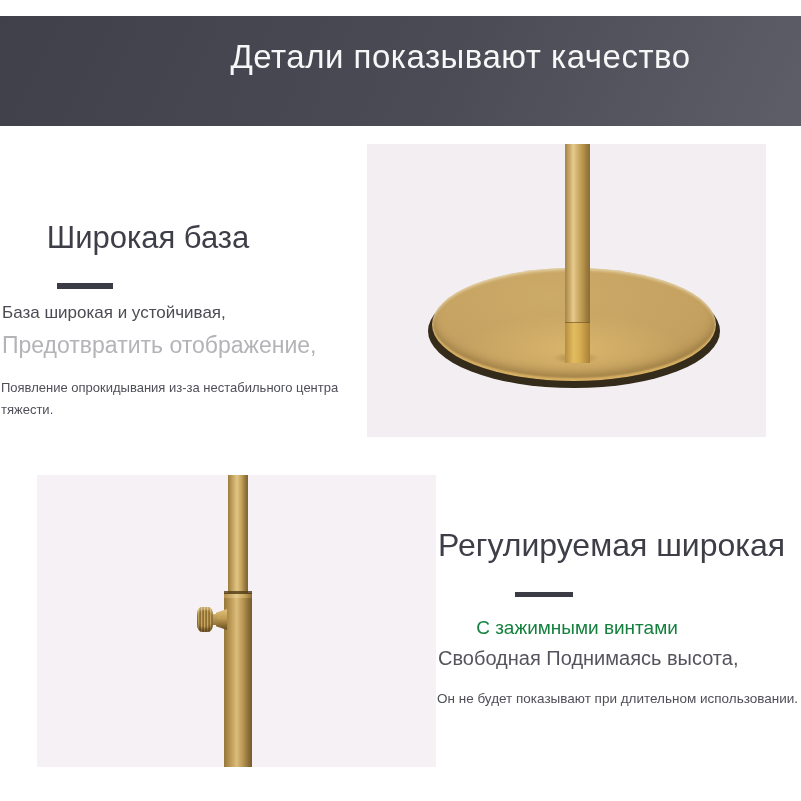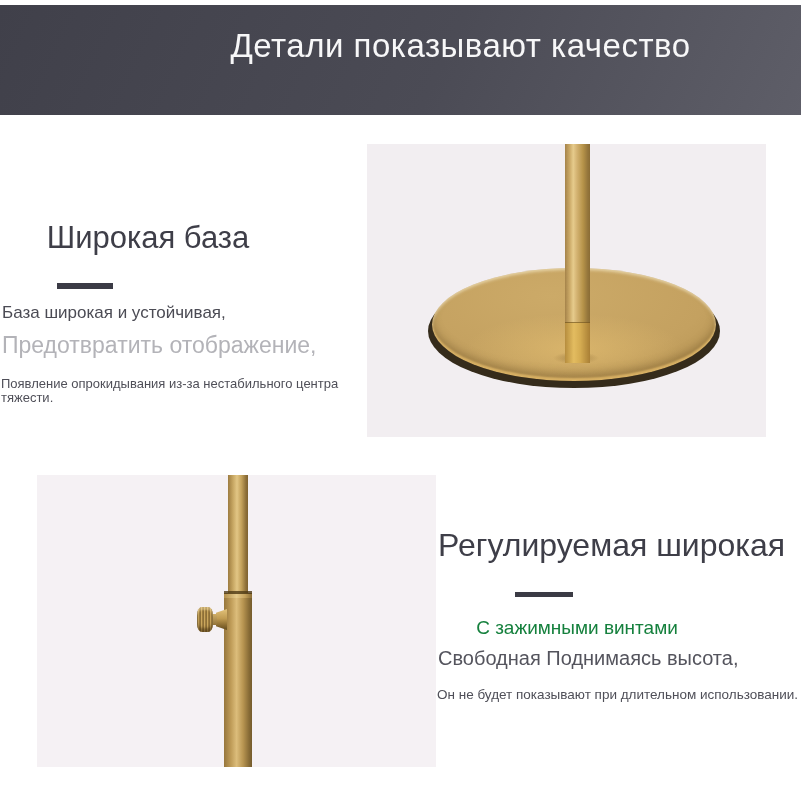--- a/index.html
+++ b/index.html
@@ -3,21 +3,21 @@
 <meta charset="utf-8">
 <style>
   html,body{margin:0;padding:0;}
   body{
     width:801px;height:801px;position:relative;overflow:hidden;
     background:#ffffff;
     font-family:"Liberation Sans", sans-serif;
   }
   
   .header{
-    position:absolute;left:0;top:5px;width:801px;height:110px;
+    position:absolute;left:0;top:16px;width:801px;height:110px;
     background:linear-gradient(115deg,#40404a 0%,#4b4b55 55%,#5e5e68 100%);
   }
   .header-title{
     position:absolute;left:0;top:24px;width:801px;
     text-align:center;padding-left:0;box-sizing:border-box;
     transform:translateX(60px);
     color:#f7f7f8;font-size:33px;letter-spacing:.5px;line-height:1;
     white-space:nowrap;
   }
   
@@ -83,21 +83,21 @@
     clip-path:polygon(0 18%, 100% 0, 100% 100%, 0 82%);
     background:linear-gradient(180deg,#e2c27a 0%,#c19c52 45%,#86682f 80%,#644d20 100%);
   }
 
   
   .abs{position:absolute;line-height:1;}
   .h-big{color:#3e3e48;font-size:31px;}
   .bar{background:#3b3b45;}
   .t-dark{color:#4b4b54;}
   .t-light{color:#b3b3b8;}
-  .t-note{color:#4f4f58;font-size:13px;line-height:14px;}
+  .t-note{color:#4f4f58;font-size:13px;line-height:22px;}
 
   .s1-heading{left:0;top:222px;width:296px;text-align:center;}
   .s1-bar{left:57px;top:283px;width:56px;height:6px;}
   .s1-line1{left:2px;top:304px;font-size:17px;}
   .s1-line2{left:2px;top:334px;font-size:23px;}
   .s1-note{left:1px;top:377px;width:358px;}
 
   .s2-heading{left:438px;top:529px;font-size:32px;white-space:nowrap;}
   .s2-bar{left:515px;top:592px;width:58px;height:5px;}
   .s2-line1{left:438px;top:618px;width:278px;text-align:center;font-size:19px;color:#15803d;}

